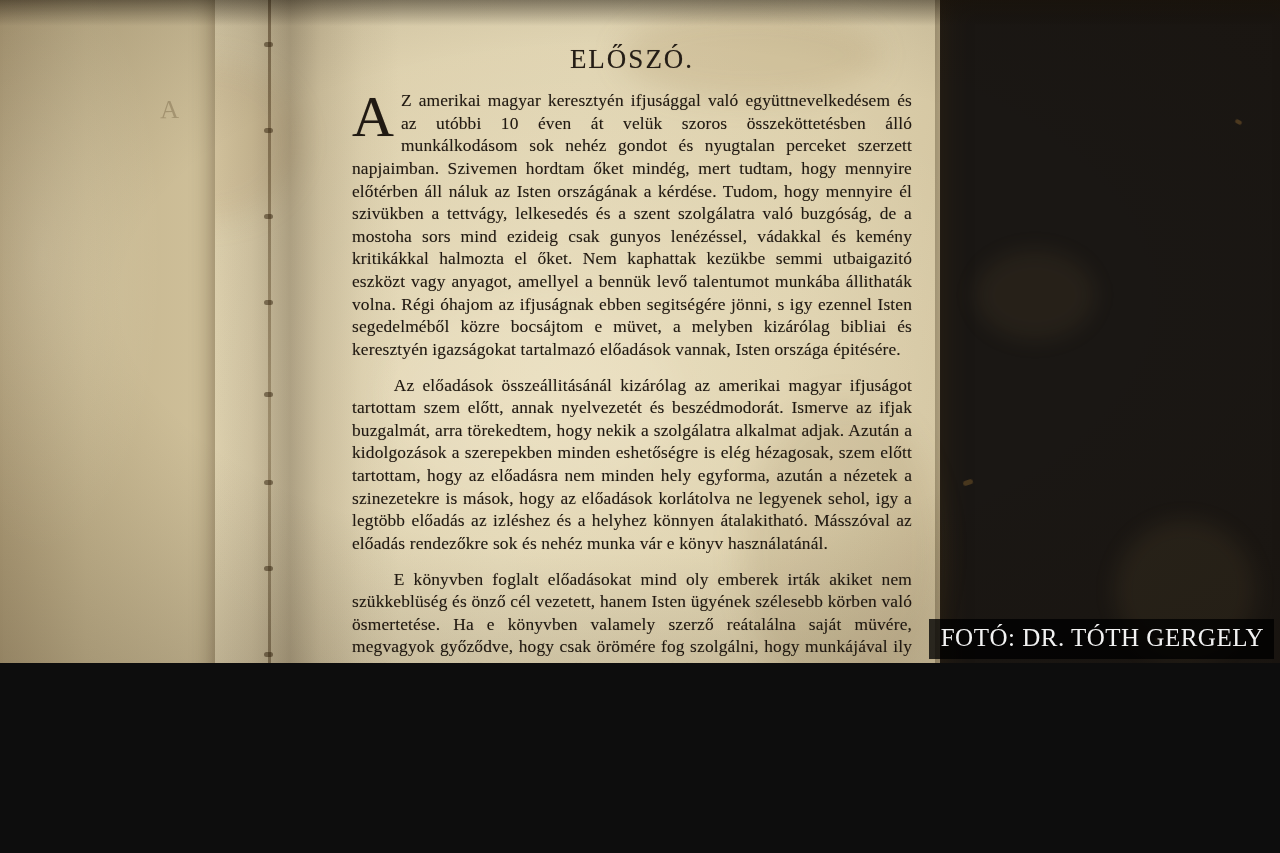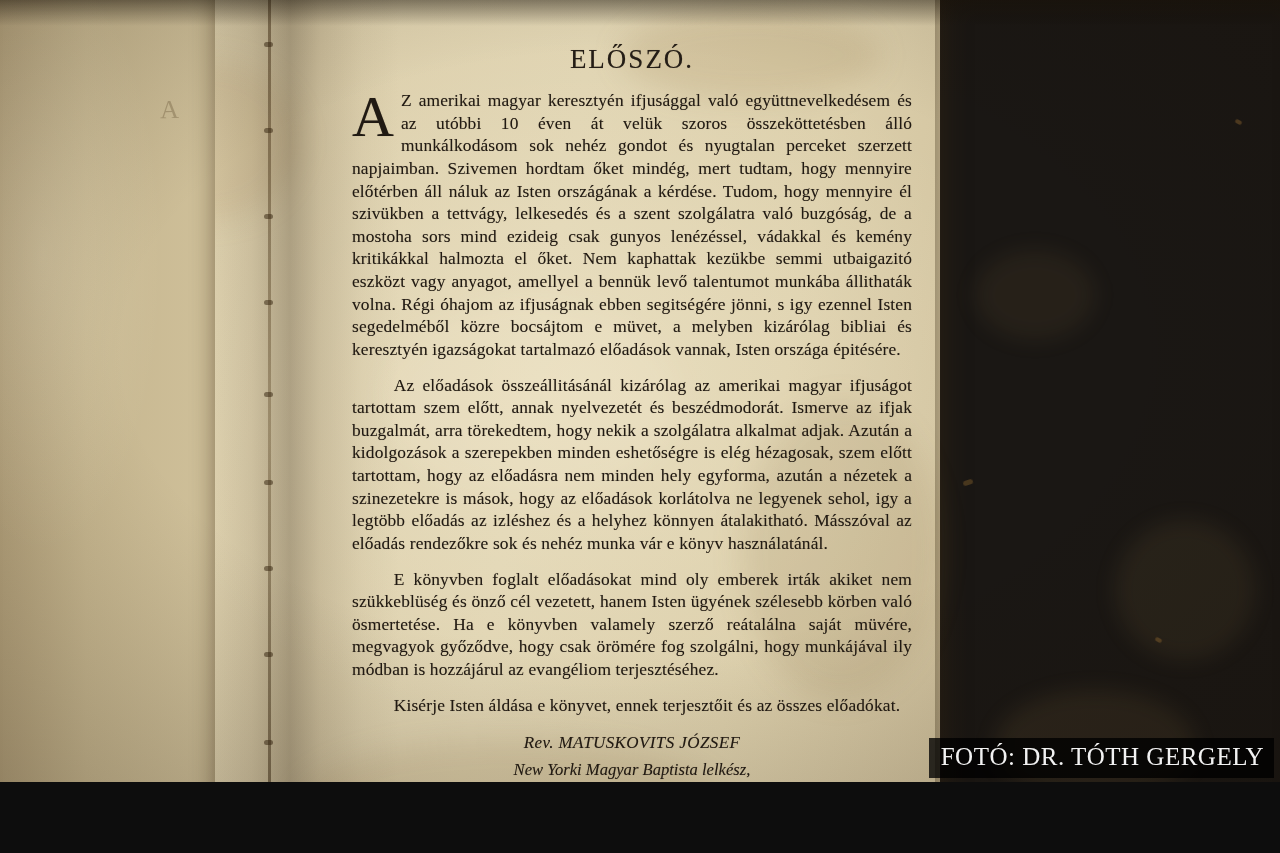--- a/index.html
+++ b/index.html
@@ -3,21 +3,21 @@
 <meta charset="utf-8">
 <style>
   html, body {
     margin: 0;
     padding: 0;
     background: #0d0d0d;
   }
   .page {
     position: relative;
     width: 1280px;
-    height: 782px;
+    height: 663px;
     overflow: hidden;
     background: #1a1714;
     font-family: "Liberation Serif", serif;
   }
 
   
   .book-left {
     position: absolute;
     left: 0; top: 0;
     width: 940px; height: 853px;

